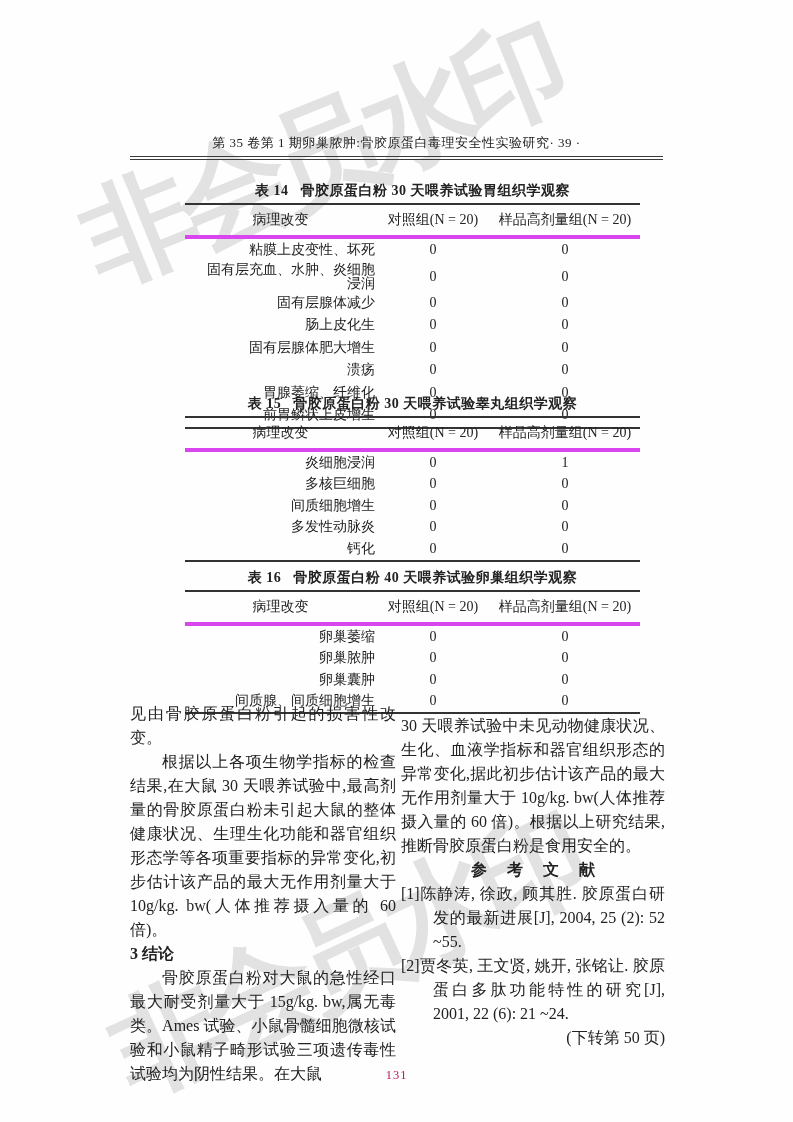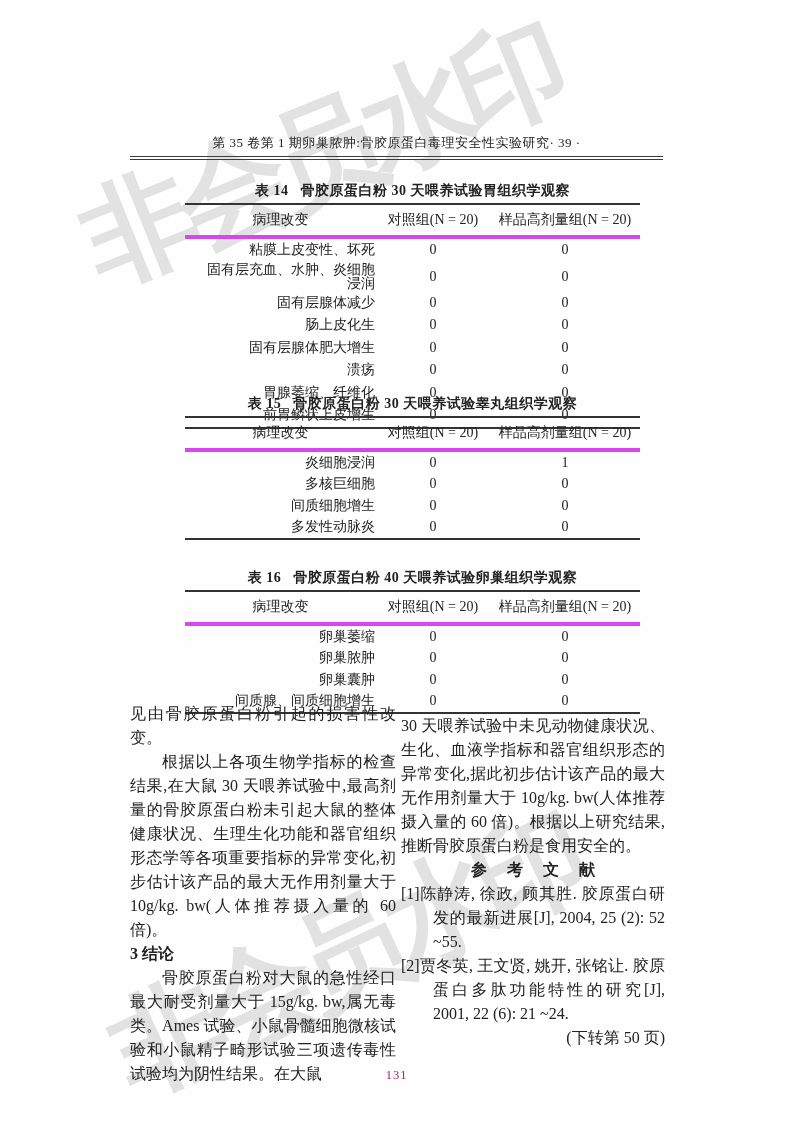--- a/index.html
+++ b/index.html
@@ -188,20 +188,25 @@
         <tr>
             <td class="lbl">间质细胞增生</td>
             <td>0</td>
             <td>0</td>
           </tr>
         <tr>
             <td class="lbl">多发性动脉炎</td>
             <td>0</td>
             <td>0</td>
           </tr>
+        <tr>
+            <td class="lbl">钙化</td>
+            <td>0</td>
+            <td>0</td>
+          </tr>
       </tbody>
     </table>
   </div>
 
   <div class="tbl-block" id="t16">
     <div class="tbl-caption">
       <span class="cap-label">表 16</span><span>骨胶原蛋白粉 40 天喂养试验卵巢组织学观察</span>
     </div>
     <table class="data">
       <thead>

